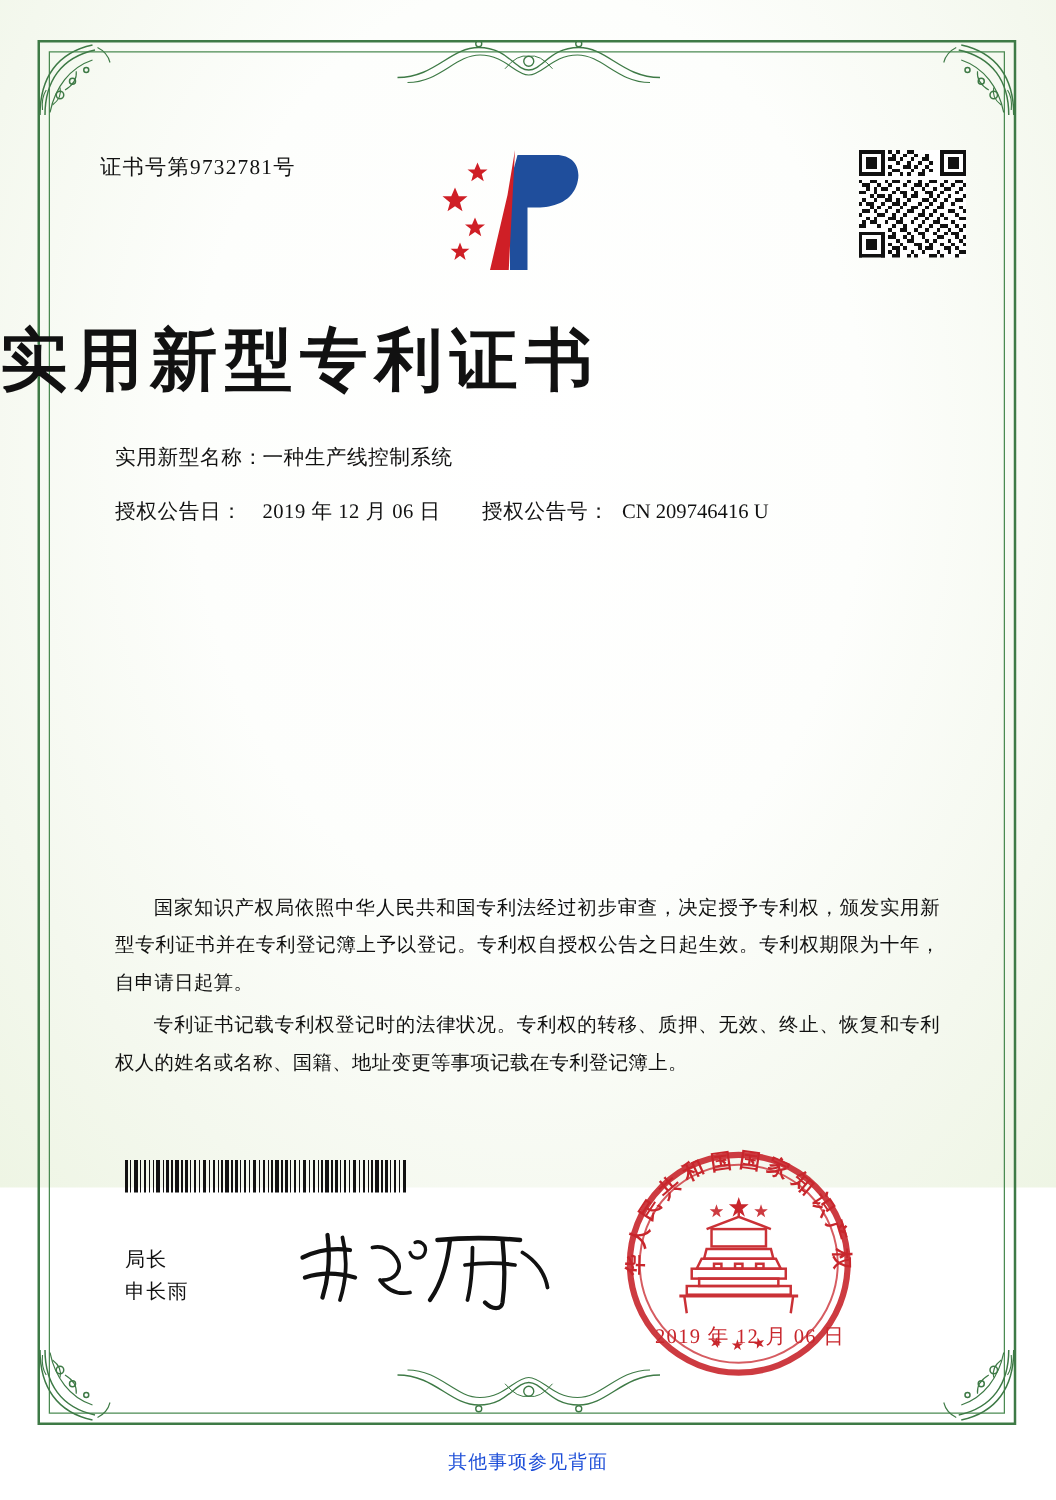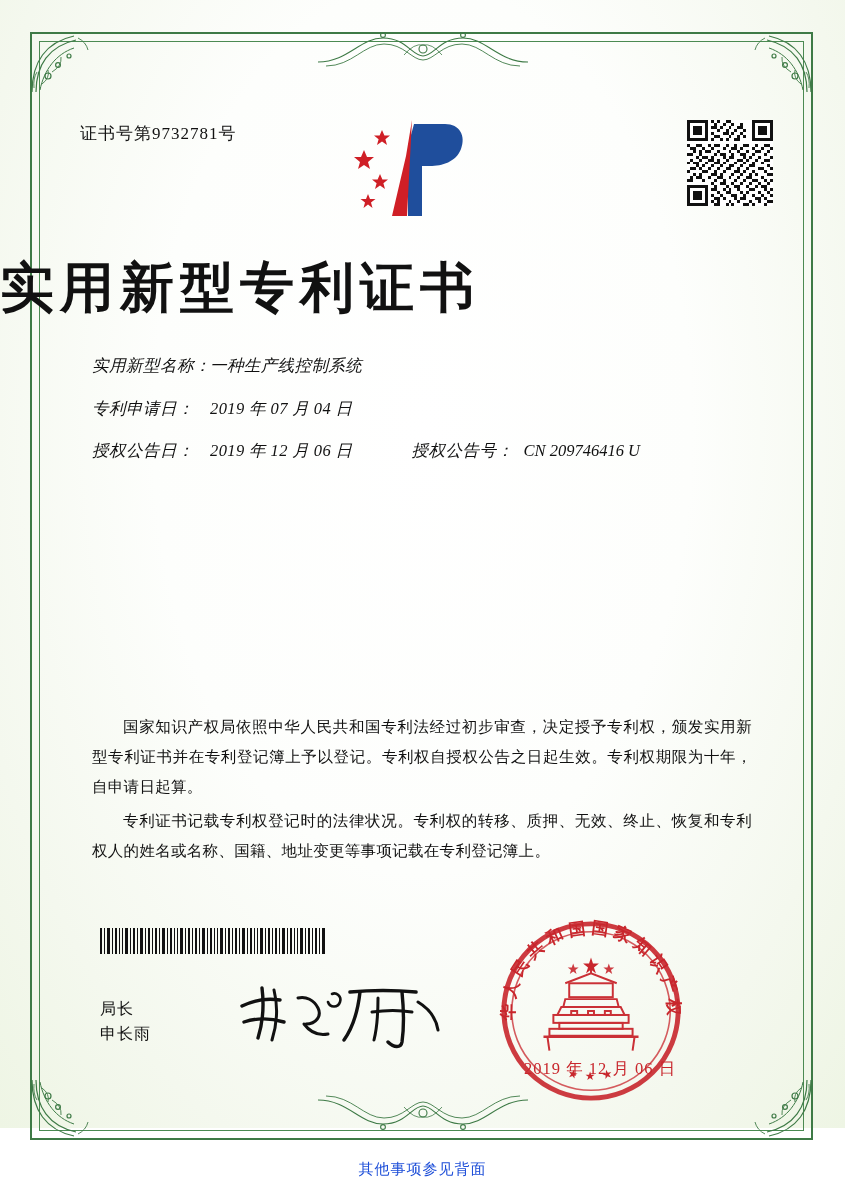--- a/index.html
+++ b/index.html
@@ -14,21 +14,21 @@
     color: #1a1a1a;
     position: relative;
     overflow: hidden;
   }
 
   
   .certificate {
     position: absolute;
     left: 0; top: 0;
     width: 845px;
-    height: 1128px;
+    height: 950px;
     background:
       radial-gradient(ellipse at 50% 38%, #ffffff 0%, #fdfefc 45%, #f4f8ee 78%, #eef5e4 100%);
   }
 
   .frame-outer {
     position: absolute;
     left: 30px; top: 32px;
     width: 783px;
     height: 1108px;
     border: 2px solid #3e7a46;
@@ -125,36 +125,35 @@
     top: 358px;
     width: 660px;
     font-size: 16.5px;
     line-height: 1;
   }
   .field-row {
     display: flex;
     align-items: flex-start;
     margin-bottom: 26px;
     white-space: nowrap;
-    font-style: italic;
   }
   .field-label {
     width: 118px;
     flex: 0 0 118px;
     color: #111;
     letter-spacing: 0.5px;
   }
   .field-value {
     color: #111;
     letter-spacing: 0.4px;
   }
 
   .field-row.dual { margin-bottom: 22px; }
   .field-row.dual .second-label {
-    margin-left: 59px;
+    margin-left: 33px;
     color: #111;
     letter-spacing: 0.5px;
   }
   .field-row.dual .second-value {
     margin-left: 10px;
     color: #111;
   }
 
   
   .paragraphs {
@@ -565,24 +564,20 @@
 
   <div class="fields">
 
     <div class="field-row">
       <span class="field-label">实用新型名称：</span>
       <span class="field-value">一种生产线控制系统</span>
     </div>
 
 
 
-    <div class="field-row">
-      <span class="field-label">专利申请日：</span>
-      <span class="field-value">2019 年 07 月 04 日</span>
-    </div>
 
 
 
     <div class="field-row dual">
       <span class="field-label">授权公告日：</span>
       <span class="field-value">2019 年 12 月 06 日</span>
       <span class="second-label">授权公告号：</span>
       <span class="second-value">CN 209746416 U</span>
     </div>
 

